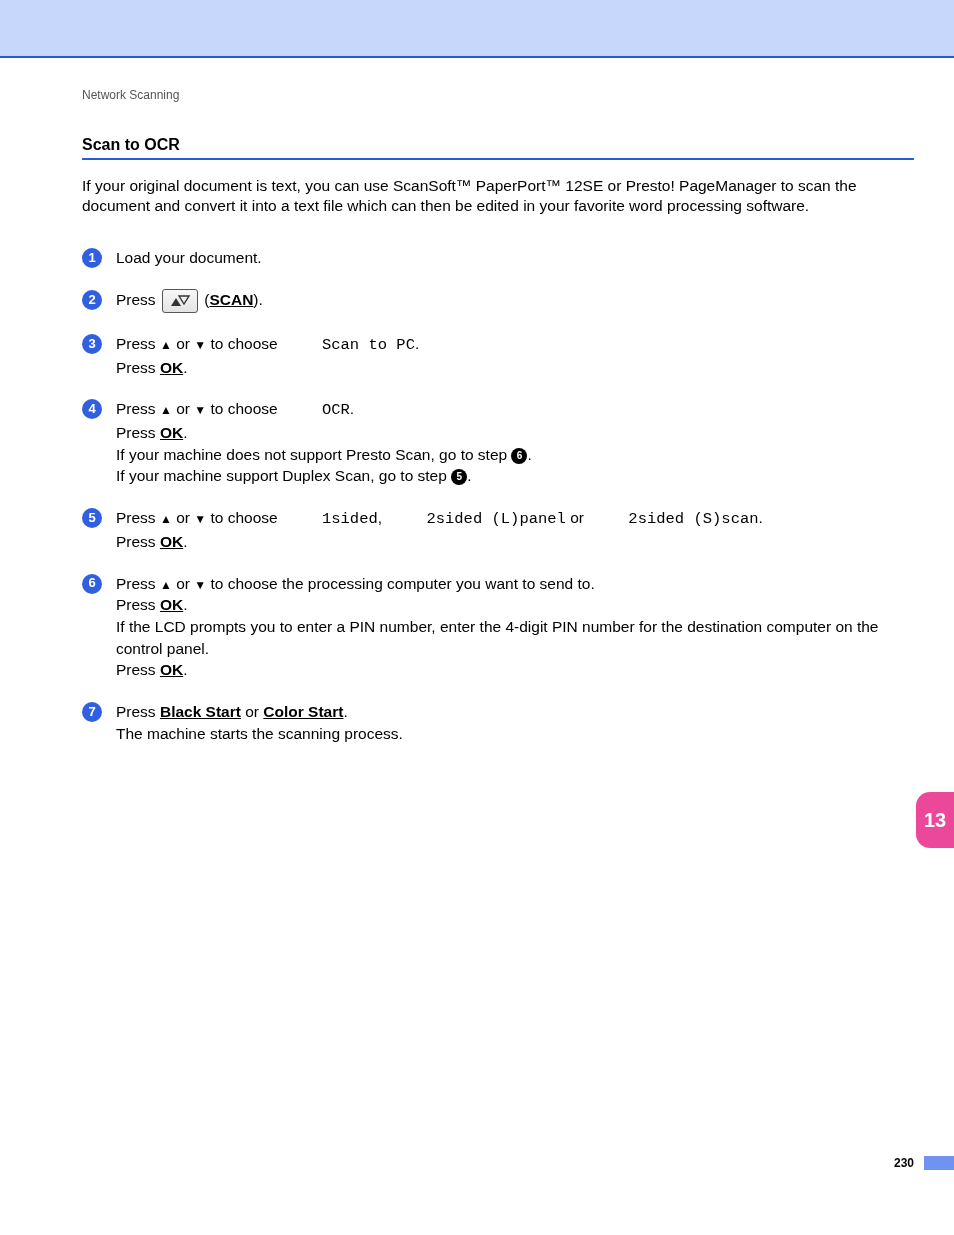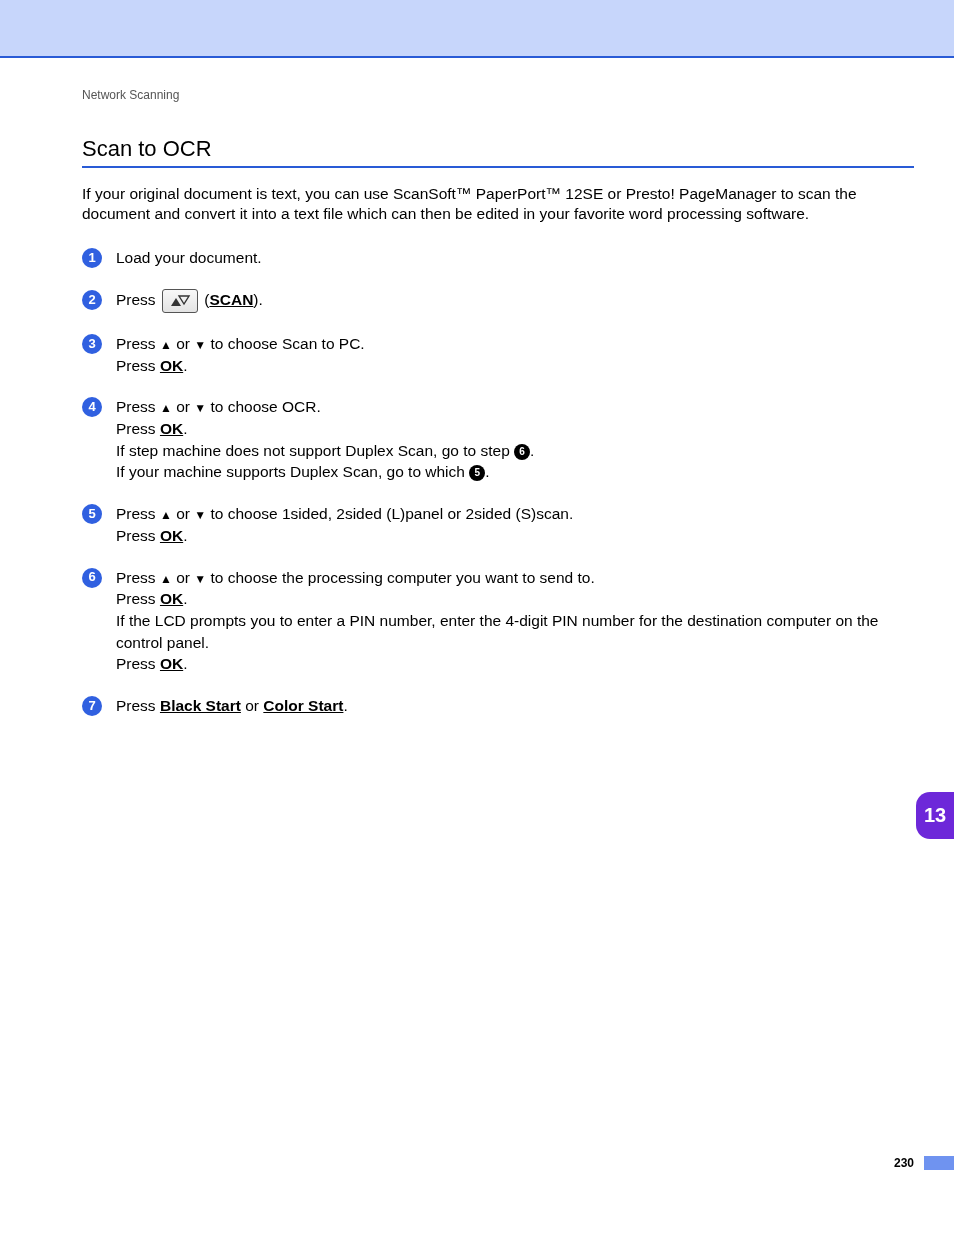--- a/index.html
+++ b/index.html
@@ -18,34 +18,34 @@
   .page-body {
     padding: 30px 40px 0 82px;
     position: relative;
   }
   .running-head {
     font-size: 12px;
     color: #555;
     margin-bottom: 34px;
   }
   .h2 {
-    font-size: 22px;
-    font-weight: normal;
+    font-size: 16px;
+    font-weight: bold;
     margin: 0 0 4px 0;
     color: #000;
   }
   .rule {
     border: none;
     border-top: 2px solid #295bd6;
     margin: 0 0 12px 0;
   }
   .intro {
     font-size: 15.5px;
     line-height: 1.35;
-    margin-bottom: 22px;
+    margin-bottom: 30px;
   }
   ol.steps {
     list-style: none;
     padding: 0;
     margin: 0;
     counter-reset: step;
   }
   ol.steps > li {
     counter-increment: step;
     position: relative;
@@ -81,21 +81,22 @@
     background: linear-gradient(#f8f8f8,#e3e3e3);
     vertical-align: middle;
     margin: 0 2px;
   }
   .btn-scan svg { display:block; }
   .tri-up, .tri-down {
     font-size: 12px;
     vertical-align: middle;
   }
   .mono {
-    font-family: Liberation Sans, sans-serif;
+    font-family: Liberation Mono, monospace;
+    margin-left: 40px;
   }
   .bold {
     font-weight: bold;
     text-decoration: underline;
   }
   .inline-bullet {
     display: inline-flex;
     align-items: center;
     justify-content: center;
     width: 16px;
@@ -105,22 +106,22 @@
     color: #fff;
     font-size: 10px;
     font-weight: bold;
     vertical-align: middle;
   }
   .side-tab {
     position: absolute;
     right: 0;
     top: 792px;
     width: 38px;
-    height: 47px;
-    background: #6d28d9;
+    height: 56px;
+    background: #ec4899;
     border-top-left-radius: 14px;
     border-bottom-left-radius: 14px;
     color: #fff;
     font-size: 20px;
     font-weight: bold;
     display: flex;
     align-items: center;
     justify-content: center;
   }
   .footer {
@@ -179,38 +180,39 @@
       </li>
 
       <li>
         <span>Press </span><span class="tri-up">▲</span><span> or </span><span class="tri-down">▼</span><span> to choose </span><span class="mono">Scan to PC</span><span>.</span><br>
         <span>Press </span><span class="bold">OK</span>.
       </li>
 
       <li>
         <span>Press </span><span class="tri-up">▲</span><span> or </span><span class="tri-down">▼</span><span> to choose </span><span class="mono">OCR</span>.<br>
         <span>Press </span><span class="bold">OK</span>.<br>
-        <span>If step machine does not support Duplex Scan, go to step </span><span class="inline-bullet">6</span><span>.</span><br>
-        <span>If your machine supports Duplex Scan, go to which </span><span class="inline-bullet">5</span><span>.</span>
+        <span>If your machine does not support Presto Scan, go to step </span><span class="inline-bullet">6</span><span>.</span><br>
+        <span>If your machine support Duplex Scan, go to step </span><span class="inline-bullet">5</span><span>.</span>
       </li>
 
       <li>
         <span>Press </span><span class="tri-up">▲</span><span> or </span><span class="tri-down">▼</span><span> to choose </span><span class="mono">1sided</span>, <span class="mono">2sided (L)panel</span><span> or </span><span class="mono">2sided (S)scan</span><span>.</span><br>
         <span>Press </span><span class="bold">OK</span>.
       </li>
 
       <li>
         <span>Press </span><span class="tri-up">▲</span><span> or </span><span class="tri-down">▼</span><span> to choose the processing computer you want to send to.</span><br>
         <span>Press </span><span class="bold">OK</span>.<br>
         <span>If the LCD prompts you to enter a PIN number, enter the 4-digit PIN number for the destination computer on the control panel.</span><br>
         <span>Press </span><span class="bold">OK</span>.
       </li>
 
       <li>
         <span>Press </span><span class="bold">Black Start</span><span> or </span><span class="bold">Color Start</span><span>.</span><br>
+        <span>The machine starts the scanning process.</span>
       </li>
 
     </ol>
   </div>
 
   <div class="side-tab">13</div>
 
   <div class="footer">
     <span class="pnum">230</span>
     <span class="edge"></span>

